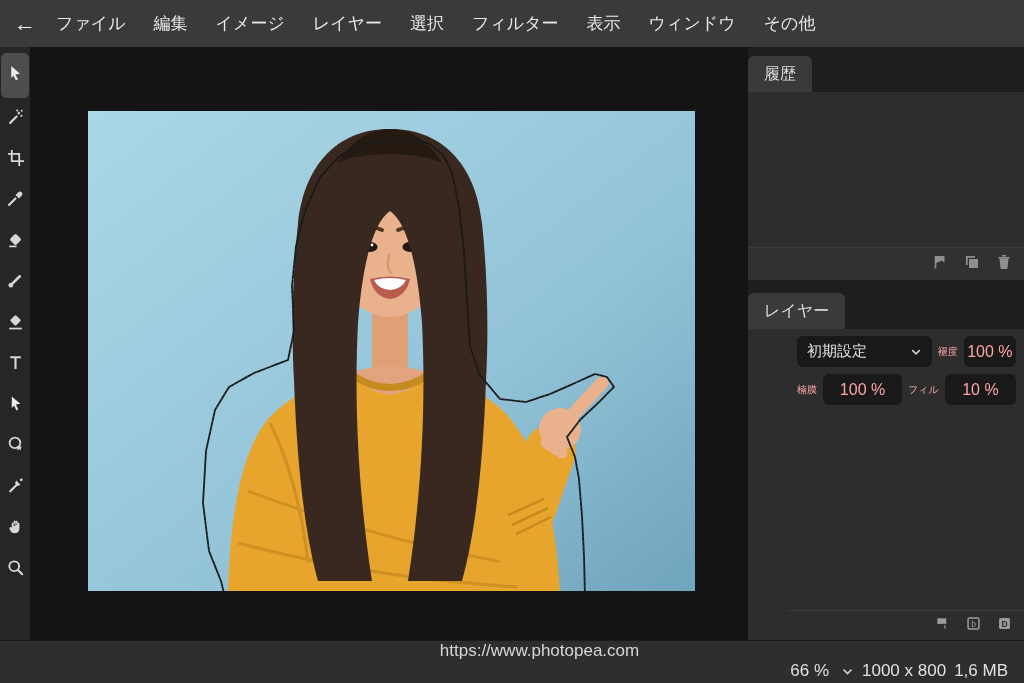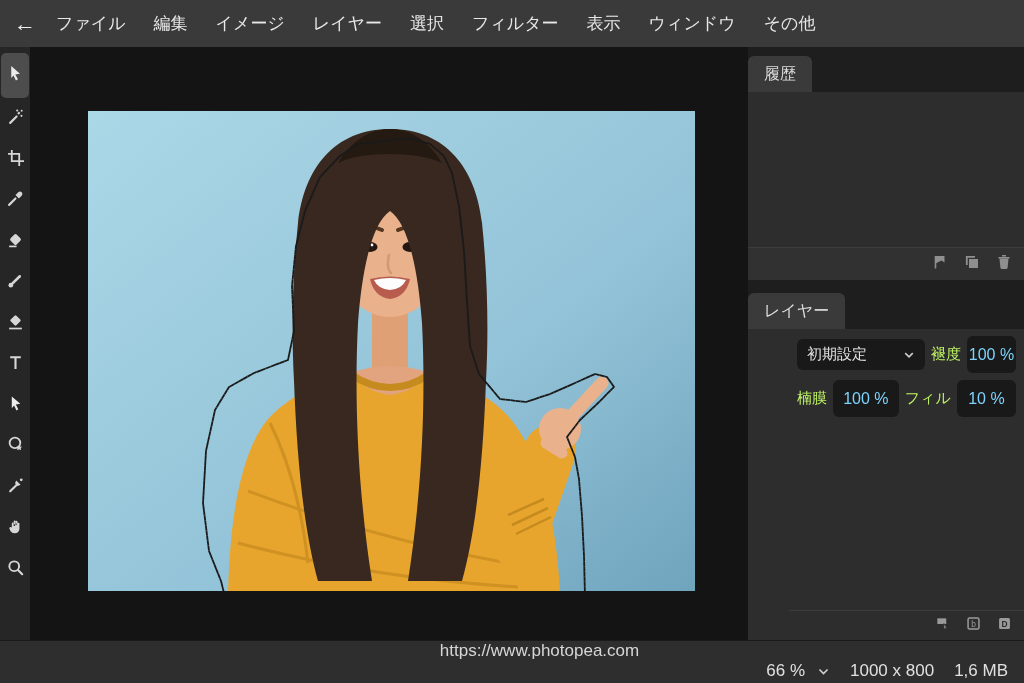--- a/index.html
+++ b/index.html
@@ -33,37 +33,37 @@
   .history-body { height:155px; background:#2d2d2d; }
   .panel-footer { height:33px; background:#313131; border-top:1px solid #3c3c3c; display:flex; align-items:center; justify-content:flex-end; gap:16px; padding-right:12px; }
   .panel-footer svg { width:16px; height:16px; cursor:pointer; }
   .panel-gap { height:7px; background:#1e1e1e; }
 
   .layers-body { flex:1; background:#2d2d2d; display:flex; flex-direction:column; min-height:0;padding-left:41px; }
   .layer-controls { padding:7px 8px 4px 8px; }
   .ctrl-row { display:flex; align-items:center; margin-bottom:7px; }
   .dropdown { width:152px; height:31px; background:#191919; border-radius:6px; display:flex; align-items:center; justify-content:space-between; padding:0 10px; font-size:15px; color:#e3e3e3; cursor:pointer; }
   .dropdown svg { width:12px; height:12px; }
-  .ctrl-label { font-size:15px; color:#bef264; padding:0 6px; white-space:nowrap; }
-  .field { height:37px; background:#191919; border-radius:6px; display:flex; align-items:center; justify-content:center; font-size:16px; color:#7dd3fc; cursor:text; }
+  .ctrl-label { font-size:10px; color:#fca5a5; padding:0 6px; white-space:nowrap; }
+  .field { height:31px; background:#191919; border-radius:6px; display:flex; align-items:center; justify-content:center; font-size:16px; color:#fca5a5; cursor:text; }
   .f-lock { width:80px; }
 
   .layer-row { height:50px; background:#3b3b3b; border-top:1px solid #262626; border-bottom:1px solid #262626; display:flex; align-items:center; padding:0 10px; cursor:pointer; }
   .eye { width:26px; display:flex; justify-content:center; cursor:pointer; }
   .eye svg { width:18px; height:14px; }
   .layer-thumb { width:40px; height:40px; border-radius:6px; overflow:hidden; border:1px solid #cfcfcf; margin:0 12px 0 8px; background:#a9d6e5; }
   .layer-name { font-size:16px; color:#e6e6e6; }
   .layers-spacer { flex:1; background:#2d2d2d; }
   .layers-footer { height:30px; background:#2d2d2d; border-top:1px solid #3c3c3c; display:flex; align-items:center; justify-content:flex-end; gap:16px; padding-right:12px; }
   .layers-footer svg { width:15px; height:15px; cursor:pointer; }
 
   
   .status-bar { height:43px; background:#2e2e2e; border-top:1px solid #1a1a1a; display:flex; align-items:center; flex-shrink:0; font-size:17px; color:#d6d6d6;flex-direction:column; }
   .status-url { padding-left:55px; }
-  .status-right { margin-left:auto; display:flex; align-items:flex-start; gap:20px; padding-right:16px; color:#e0e0e0; }
+  .status-right { margin-left:auto; display:flex; align-items:flex-start; gap:8px; padding-right:16px; color:#e0e0e0; }
   .zoom-ctl { display:flex; align-items:center; gap:12px; cursor:pointer; }
   .zoom-ctl svg { width:13px; height:13px; }
 </style>
 </head>
 <body>
 
 <div class="app">
 
   <div class="menu-bar">
     <div class="back-arrow">←</div>

